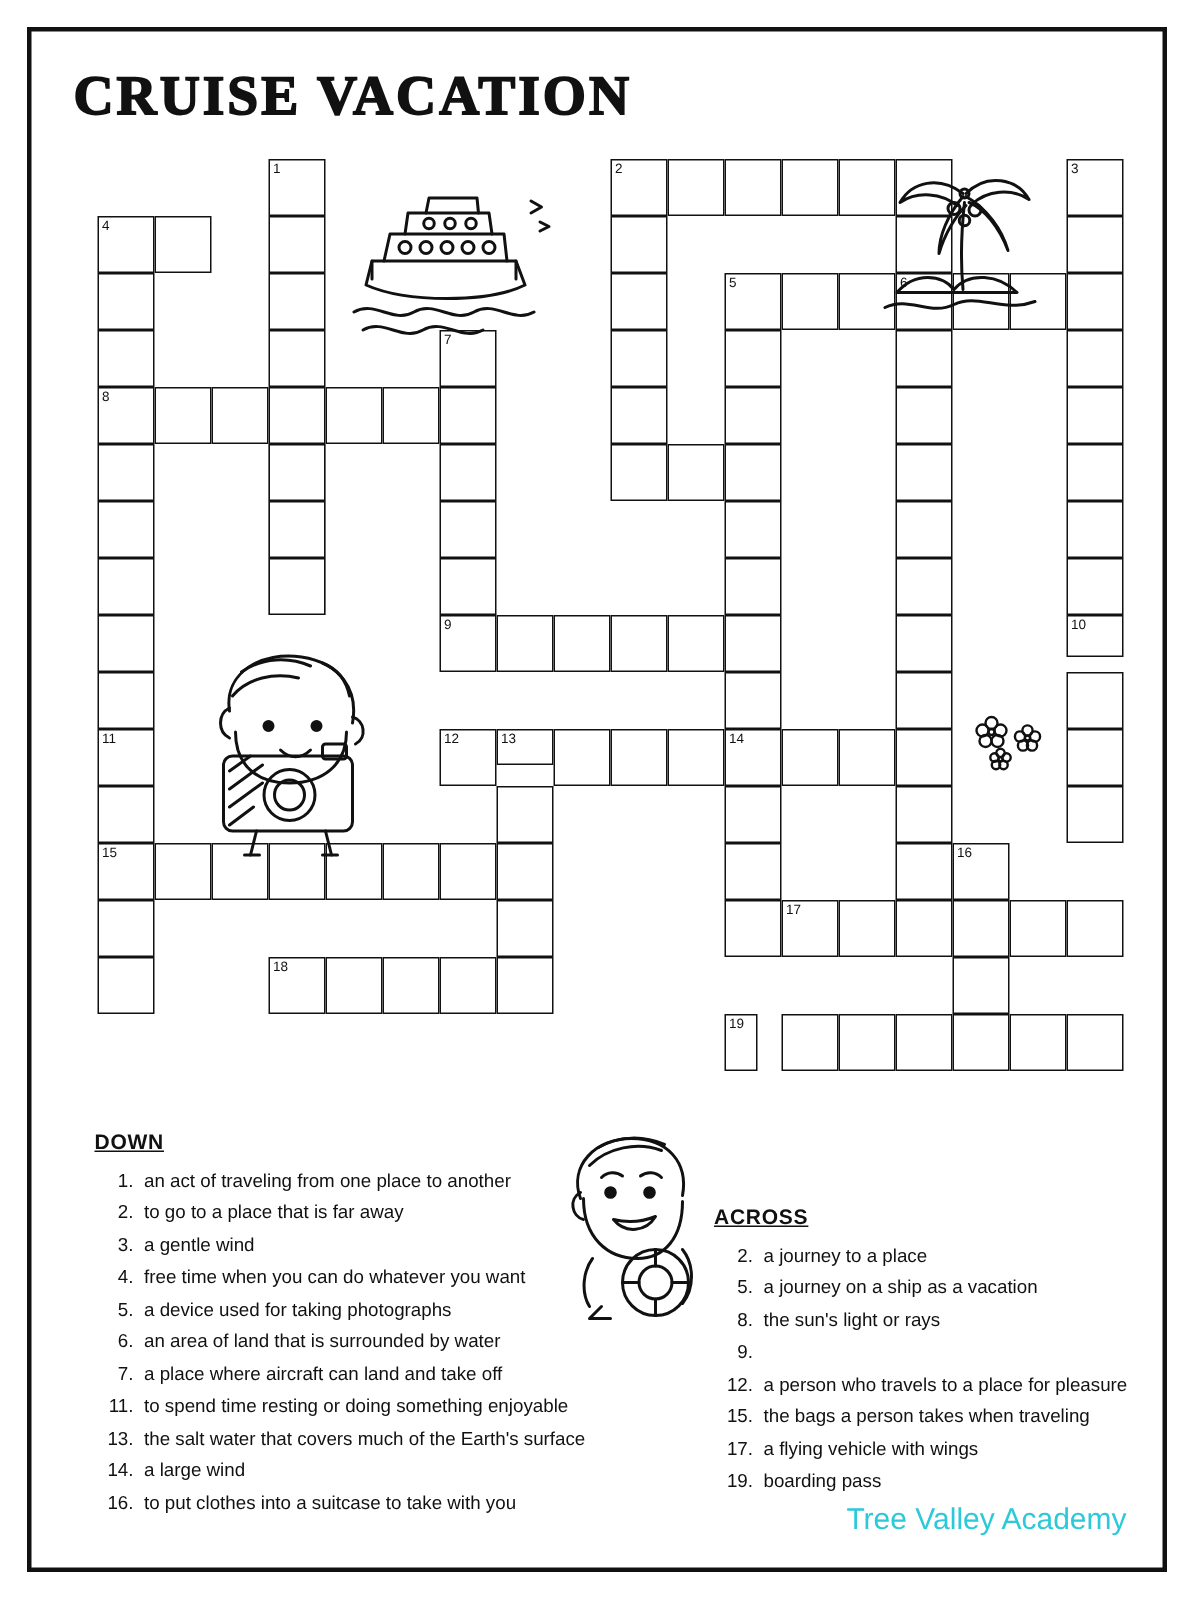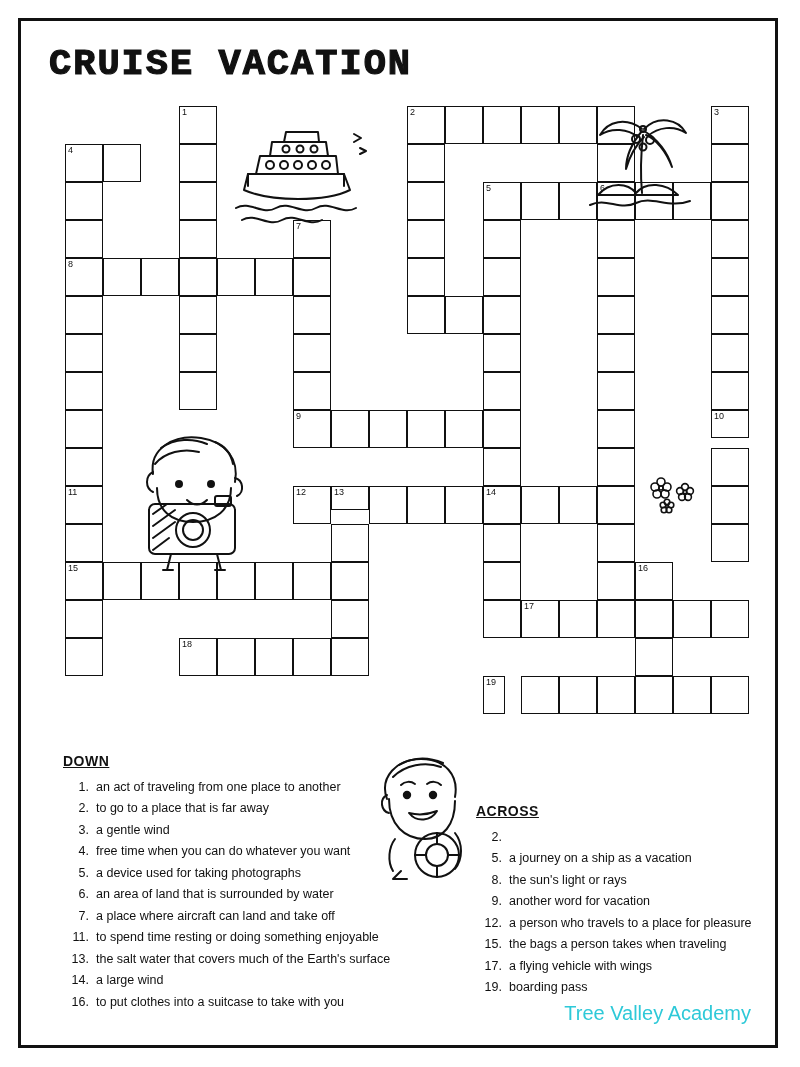--- a/index.html
+++ b/index.html
@@ -21,21 +21,21 @@
     width: 760px;
     height: 1030px;
     border: 3px solid #111;
     box-sizing: border-box;
     background: #fff;
   }
   .title {
     position: absolute;
     left: 28px;
     top: 22px;
-    font-family: Liberation Mono, monospace;
+    font-family: Liberation Serif, serif;
     font-weight: bold;
     font-size: 37px;
     letter-spacing: 2px;
     color: #111;
     -webkit-text-stroke: 1.2px #111;
   }
 
   
   #grid-layer {
     position: absolute;
@@ -437,32 +437,32 @@
           <span class="clue-text">to put clothes into a suitcase to take with you</span>
         </div>
       </div>
   </div>
 
   <div class="clue-block" id="across-block">
     <span class="clue-head">ACROSS</span>
     <div id="across-list">
         <div class="clue-row">
           <span class="clue-num">2.</span>
+          <span class="clue-text">a journey to a place</span>
         </div>
         <div class="clue-row">
           <span class="clue-num">5.</span>
           <span class="clue-text">a journey on a ship as a vacation</span>
         </div>
         <div class="clue-row">
           <span class="clue-num">8.</span>
           <span class="clue-text">the sun's light or rays</span>
         </div>
         <div class="clue-row">
           <span class="clue-num">9.</span>
-          <span class="clue-text">another word for vacation</span>
         </div>
         <div class="clue-row">
           <span class="clue-num">12.</span>
           <span class="clue-text">a person who travels to a place for pleasure</span>
         </div>
         <div class="clue-row">
           <span class="clue-num">15.</span>
           <span class="clue-text">the bags a person takes when traveling</span>
         </div>
         <div class="clue-row">

